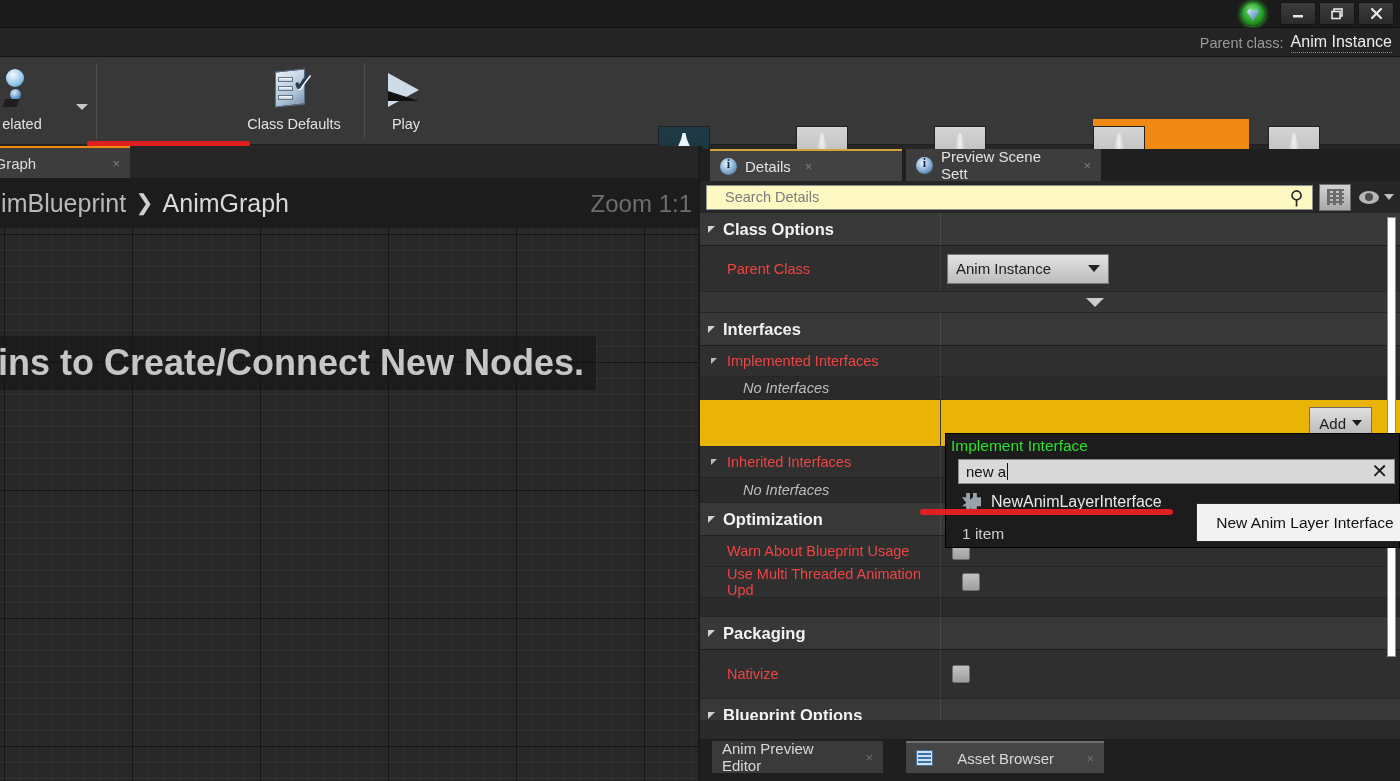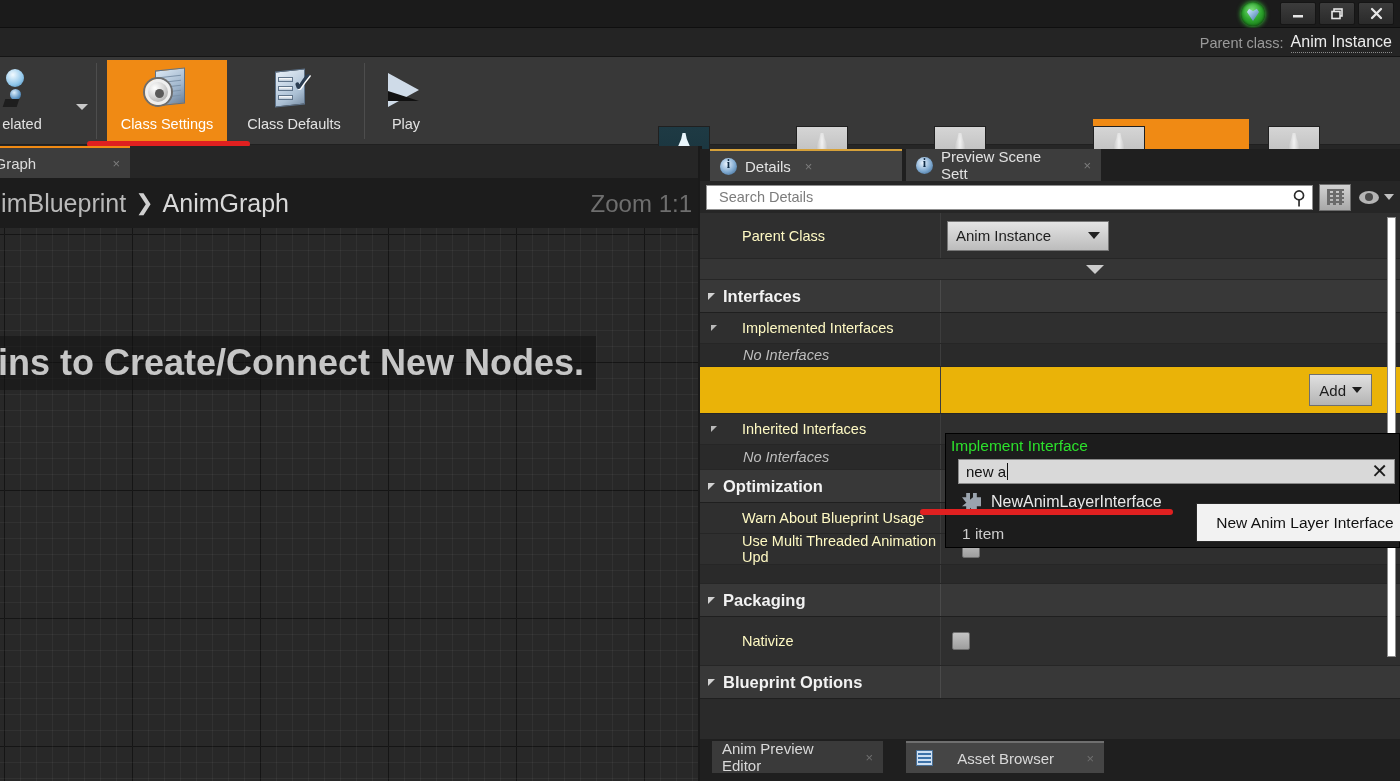--- a/index.html
+++ b/index.html
@@ -237,23 +237,23 @@
     content: "i"; position: absolute; left: 0; right: 0; top: -1px;
     text-align: center; color: #0f2a44; font-size: 12px; font-weight: bold;
     font-family: "Liberation Serif", serif;
   }
 
   .searchrow {
     position: absolute; left: 0; top: 32px; width: 700px; height: 32px;
     background: #262626; display: flex; align-items: center; padding: 0 6px;
   }
   .searchbox {
-    flex: 1; height: 25px; background: #ffffff; border: 1px solid #8f8f8f;
-    display: flex; align-items: center; padding: 0 12px;
-    color: #7c7c7c; font-size: 14.5px; position: relative;
+    flex: 1; height: 25px; background: #fef9c3; border: 1px solid #8f8f8f;
+    display: flex; align-items: center; padding: 0 18px;
+    color: #7c7c7c; font-size: 14.5px; position: relative; text-align: center;
   }
   .magn {
     position: absolute; right: 6px; top: 2px; width: 19px; height: 20px;
     color: #2b2b2b; font-size: 19px; line-height: 20px;
     transform: scaleX(-1);
   }
   .gridbtn {
     width: 32px; height: 27px; margin-left: 6px;
     background: linear-gradient(#d2d2d2,#a8a8a8); border: 1px solid #6d6d6d;
     display: flex; align-items: center; justify-content: center;
@@ -293,21 +293,21 @@
   .cat .cname { color: #f2f2f2; font-size: 16.5px; font-weight: bold; }
   .cat::after {
     content: ""; position: absolute; left: 240px; top: 0; bottom: 0; width: 1px;
     background: #4a4a4a;
   }
   .row {
     height: 31px; background: #2f2f2f; border-bottom: 1px solid #262626;
     display: flex; align-items: center; position: relative;
   }
   .row.alt { background: #2a2a2a; }
-  .row .rname { color: #fef9c3; font-size: 14.5px; padding-left: 42px; width: 240px; }
+  .row .rname { color: #ef4444; font-size: 14.5px; padding-left: 27px; width: 240px; }
   .row .rname.sub { padding-left: 43px; font-style: italic; color: #bdbdbd; }
   .row .rtri {
     position: absolute; left: 11px; top: 12px;
     width: 0; height: 0; border-top: 6px solid #b9b9b9; border-right: 6px solid transparent;
   }
   .row::after {
     content: ""; position: absolute; left: 240px; top: 0; bottom: 0; width: 1px;
     background: #3d3d3d;
   }
   .rowvals { margin-left: 4px; display: flex; align-items: center; }
@@ -468,33 +468,20 @@
       <div class="tb-ico">
         <div style="position:absolute;left:8px;top:2px;width:18px;height:18px;border-radius:50%;background:radial-gradient(circle at 38% 32%,#f2faff,#8fc6ea 60%,#3f7fae);"></div>
         <div style="position:absolute;left:12px;top:22px;width:11px;height:11px;border-radius:50%;background:radial-gradient(circle at 38% 32%,#dceefc,#5f95c4 60%,#2b5a80);"></div>
         <div style="position:absolute;left:6px;top:32px;width:14px;height:8px;background:#1e1e1e;transform:skewX(-18deg);"></div>
       </div>
       <div class="tb-cap">elated</div>
       <div class="tb-arrow" style="left:128px;"></div>
     </div>
     <div class="tb-sep" style="left:96px;"></div>
 
-    <div class="tb-item active" style="left:107px; width:120px;">
-      <div class="tb-ico ico-classsettings">
-        <div class="sheet">
-          <i style="top:6px"></i>
-            <i style="top:11px"></i>
-            <i style="top:16px"></i>
-          <i style="top:21px"></i>
-            <i style="top:26px"></i>
-        </div>
-        <div class="gear"></div>
-      </div>
-      <div class="tb-cap">Class Settings</div>
-    </div>
 
     <div class="tb-item" style="left:232px; width:124px;">
       <div class="tb-ico ico-classdefaults">
         <div class="pad"></div>
         <div class="bar" style="top:10px"></div>
         <div class="bar" style="top:19px"></div>
         <div class="bar" style="top:28px"></div>
         <div class="check">✓</div>
       </div>
       <div class="tb-cap">Class Defaults</div>
@@ -607,20 +594,24 @@
           <span></span>
         </div>
       <div class="eyebtn">
         <div class="eye"></div>
         <div class="eye-arrow"></div>
       </div>
     </div>
 
     <div class="proplist">
 
+      <div class="cat">
+        <span class="tri"></span>
+        <span class="cname">Class Options</span>
+      </div>
       <div class="row" style="height:46px">
         <span class="rname">Parent Class</span>
         <span class="rowvals">
           <span class="combo">
             <span>Anim Instance</span>
             <span class="ca"></span>
           </span>
         </span>
       </div>
       <div class="expandrow">

